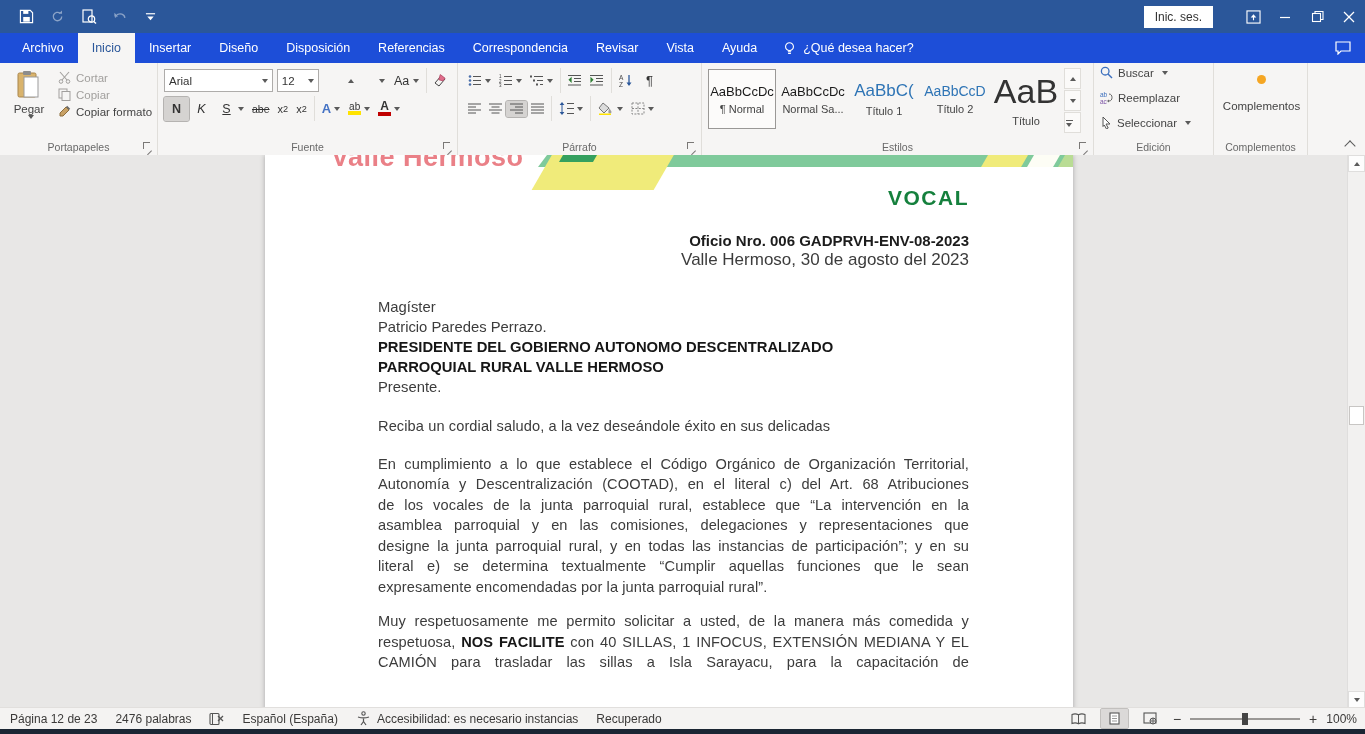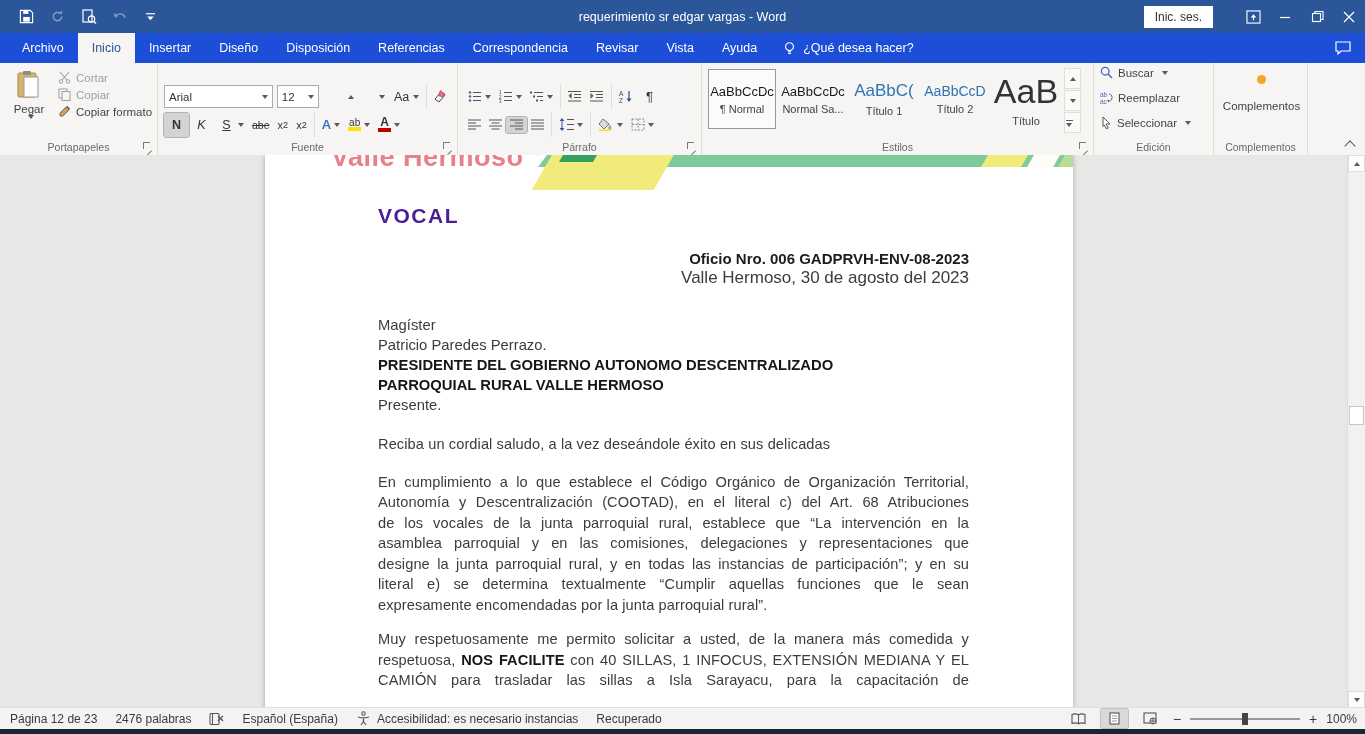--- a/index.html
+++ b/index.html
@@ -32,21 +32,21 @@
           border-bottom:1px solid #d3d1cf;display:flex;font-size:11.5px;color:#444;}
   .rgroup{position:relative;height:100%;border-right:1px solid #e0deda;box-sizing:border-box;padding:5px 4px 18px 6px;}
   .glabel{position:absolute;bottom:2px;left:0;right:0;text-align:center;font-size:10.5px;color:#696969;}
   .dl{position:absolute;bottom:4px;right:5px;width:9px;height:9px;}
   .dl::before{content:"";position:absolute;left:0;top:0;width:6px;height:6px;
               border-left:1px solid #7a7876;border-top:1px solid #7a7876;}
   .dl::after{content:"";position:absolute;right:0;bottom:0;width:6px;height:1px;background:#7a7876;
              transform:rotate(-45deg);transform-origin:right bottom;}
   .caret{width:0;height:0;border-left:3px solid transparent;border-right:3px solid transparent;
          border-top:4px solid #5a5a5a;display:inline-block;margin-left:3px;}
-  .rrow{display:flex;align-items:center;height:25px;margin-top:16px;}
+  .rrow{display:flex;align-items:center;height:25px;}
   .rbtn{display:flex;align-items:center;justify-content:center;padding:2px 4px;border-radius:2px;}
   .rbtn.active{background:#d5d3d1;outline:1px solid #b5b3b1;}
   .sep-v{width:1px;background:#e0deda;align-self:stretch;margin:0 3px;}
 
   
   .g-clip{width:158px;display:flex;}
   .paste-btn{width:46px;display:flex;flex-direction:column;align-items:center;padding-top:2px;}
   .paste-btn .lbl{margin-top:3px;}
   .clip-rows{display:flex;flex-direction:column;justify-content:flex-start;gap:4px;margin-left:6px;padding-top:3px;}
   .clip-item{display:flex;align-items:center;gap:5px;white-space:nowrap;}
@@ -98,21 +98,21 @@
   .hbar{position:absolute;top:0;left:273px;right:0;height:12px;background:#7fca9b;
         clip-path:polygon(9px 0,100% 0,100% 100%,0 100%);z-index:1;}
   .skew{transform:skewX(-30deg);transform-origin:0 0;position:absolute;}
   .hyellow{top:-2px;left:288px;width:122px;height:37px;background:#f0eb7a;z-index:2;}
   .hdark{top:0;left:298px;width:34px;height:7px;background:#35a05f;z-index:3;}
   .hy2{top:0;left:723px;width:40px;height:12px;background:#f0eb7a;z-index:3;}
   .hw2{top:0;left:769px;width:26px;height:12px;background:#fdfdf5;z-index:3;}
   .hg2{top:0;left:800px;width:32px;height:12px;background:#b9dc94;z-index:3;}
 
   .content{position:absolute;left:113px;width:591px;top:0;color:#3c3c3c;}
-  .vocal{margin-top:49px;font-size:21px;font-weight:bold;color:#4c1d95;letter-spacing:1.5px;}
+  .vocal{margin-top:31px;text-align:right;font-size:21px;font-weight:bold;color:#15803d;letter-spacing:1.5px;}
   .oficio{margin-top:22px;text-align:right;font-weight:bold;font-size:15px;color:#1c1c1c;}
   .dateline{margin-top:1px;text-align:right;font-size:17px;}
   .recipient{margin-top:27px;font-size:14.8px;line-height:20px;}
   .para{font-size:14.6px;line-height:20.5px;letter-spacing:.1px;}
   .p1{margin-top:19px;} .p2{margin-top:17px;} .p3{margin-top:14px;}
   .justify .tl{text-align:justify;text-align-last:justify;}
   .justify .tl:last-child{text-align-last:left;}
   .justify.open-end .tl:last-child{text-align-last:justify;}
   .b{font-weight:bold;color:#161616;}
 
@@ -139,21 +139,20 @@
   
   .hl-ab{font-size:10px;line-height:9px;border-bottom:4px solid #ffe300;padding:0 1px;color:#333;}
   .fc-a{font-size:12px;font-weight:bold;line-height:11px;border-bottom:4px solid #c00000;padding:0 2px;color:#333;}
   .fx-a{color:#4472c4;font-weight:bold;font-size:13px;}
   .subsup{font-size:11px;color:#333;}
 </style>
 </head>
 <body>
 
 <div class="titlebar">
-  <div class="title-text">requerimiento sr edgar vargas  -  Word</div>
   <div class="qat">
     <span class="qbtn">
       <svg width="15" height="15" viewBox="0 0 16 16">
           <path d="M1.5 1.5h10.5l2.5 2.5v10.5H1.5z" fill="none" stroke="#fff" stroke-width="1.2"></path>
           <rect x="4.5" y="8.5" width="7" height="5" fill="#fff"></rect>
           <rect x="4.5" y="1.8" width="5.5" height="3.4" fill="#fff"></rect>
         </svg>
     </span>
     <span class="qbtn dim">
       <svg width="15" height="15" viewBox="0 0 16 16">

